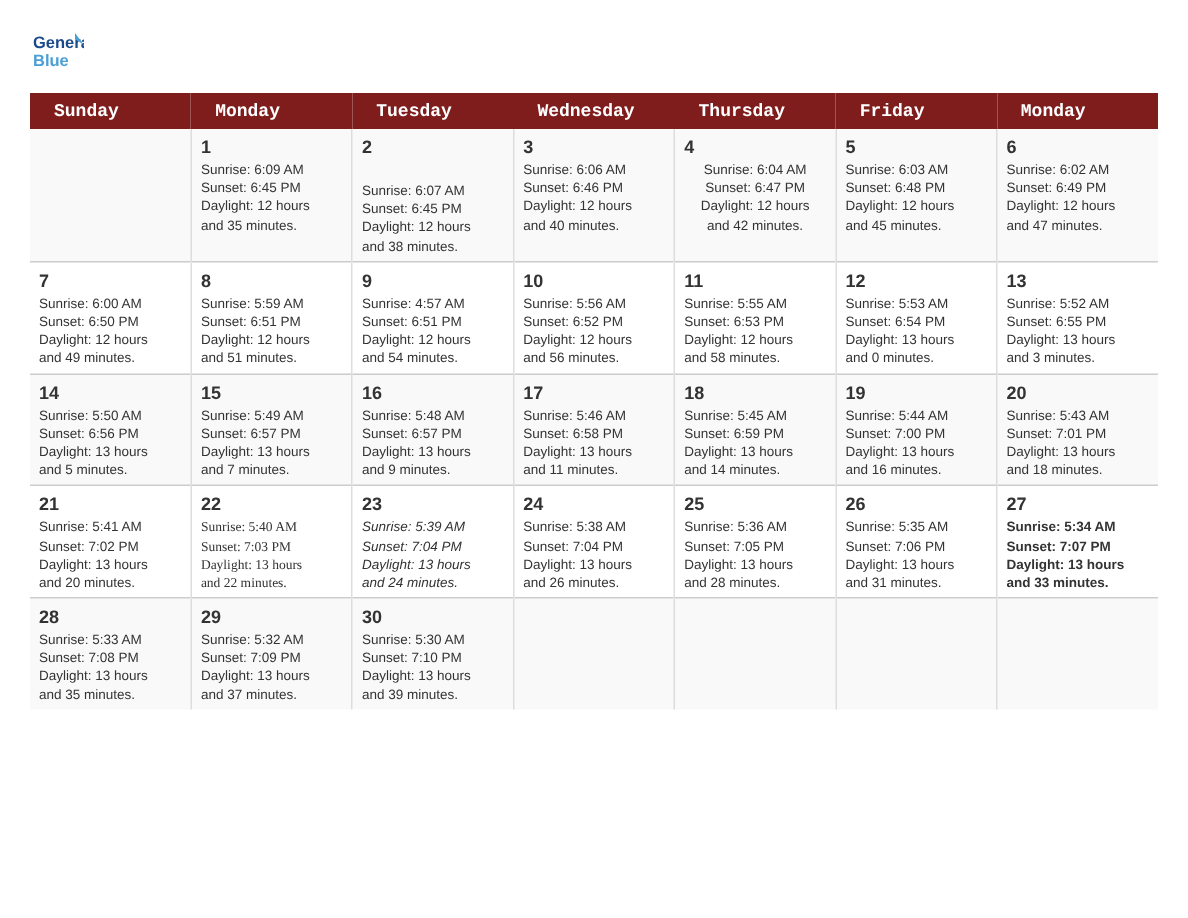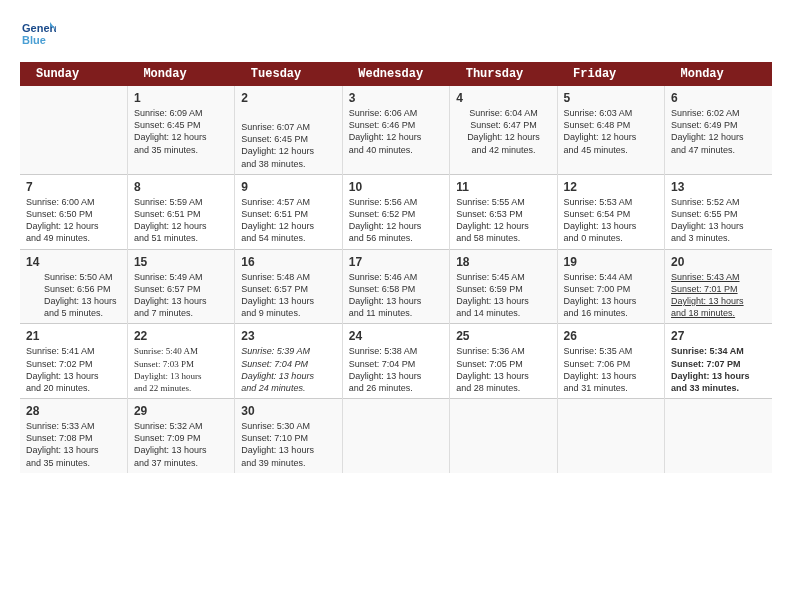--- a/index.html
+++ b/index.html
@@ -209,21 +209,21 @@
             <span class="day-num">13</span>
             <div class="cell-info" style="white-space: pre-line;">Sunrise: 5:52 AM
 Sunset: 6:55 PM
 Daylight: 13 hours
 and 3 minutes.</div>
           </td>
         </tr>
         <tr>
           <td>
             <span class="day-num">14</span>
-            <div class="cell-info" style="white-space: pre-line; margin-left: 18px;">Sunrise: 5:50 AM
+            <div class="cell-info" style="white-space: pre-line;">Sunrise: 5:50 AM
 Sunset: 6:56 PM
 Daylight: 13 hours
 and 5 minutes.</div>
           </td>
           <td>
             <span class="day-num">15</span>
             <div class="cell-info" style="white-space: pre-line;">Sunrise: 5:49 AM
 Sunset: 6:57 PM
 Daylight: 13 hours
 and 7 minutes.</div>
@@ -251,21 +251,21 @@
           </td>
           <td>
             <span class="day-num">19</span>
             <div class="cell-info" style="white-space: pre-line;">Sunrise: 5:44 AM
 Sunset: 7:00 PM
 Daylight: 13 hours
 and 16 minutes.</div>
           </td>
           <td>
             <span class="day-num">20</span>
-            <div class="cell-info" style="white-space: pre-line; text-decoration: underline;">Sunrise: 5:43 AM
+            <div class="cell-info" style="white-space: pre-line;">Sunrise: 5:43 AM
 Sunset: 7:01 PM
 Daylight: 13 hours
 and 18 minutes.</div>
           </td>
         </tr>
         <tr>
           <td>
             <span class="day-num">21</span>
             <div class="cell-info" style="white-space: pre-line;">Sunrise: 5:41 AM
 Sunset: 7:02 PM

